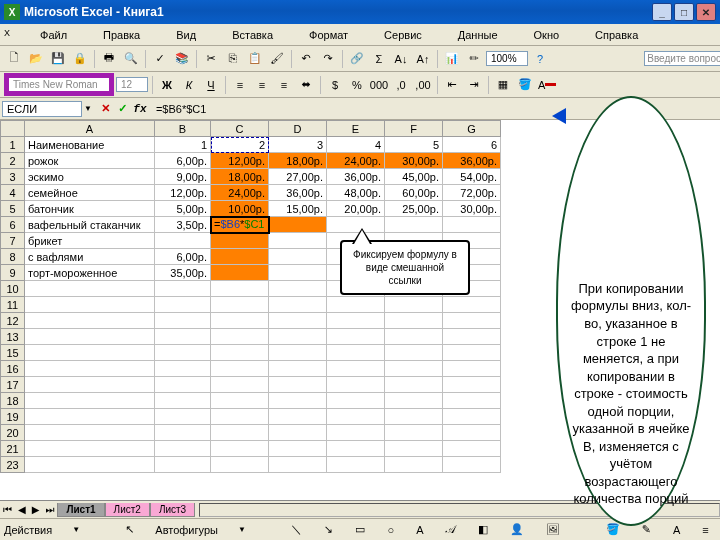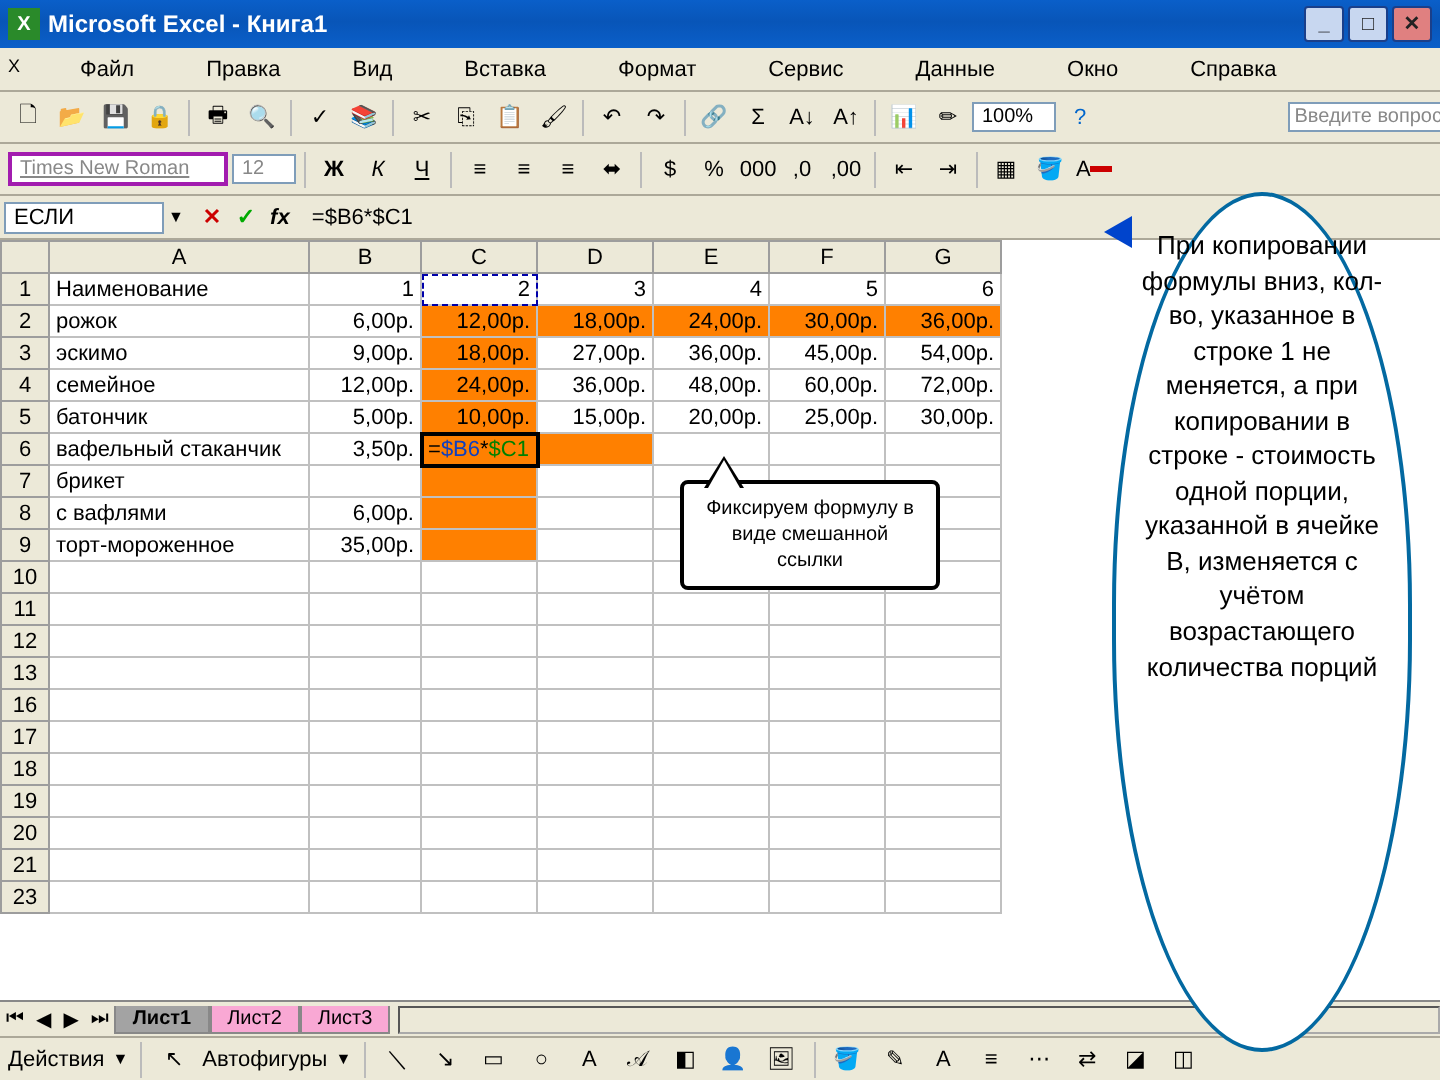--- a/index.html
+++ b/index.html
@@ -18,30 +18,30 @@
   .qbox input { width:100px; font-size:10px; border:1px solid #7f9db9; padding:1px 2px; color:#888;}
   .mdi-close { margin-left:6px; display:flex; gap:1px;}
   .mdi-close span{ width:14px;height:14px;border:1px solid #888;background:#ece9d8;font-size:9px;display:flex;align-items:center;justify-content:center;cursor:pointer;}
 
   .toolbar { background: #ece9d8; height: 26px; display:flex; align-items:center; padding:1px 4px; border-bottom:1px solid #aca899; gap:2px; overflow:hidden;}
   .tb { width:20px; height:20px; border:1px solid transparent; display:flex;align-items:center;justify-content:center;font-size:11px;cursor:pointer; border-radius:2px;}
   .sep{ width:1px;height:18px;background:#bbb;margin:0 2px;}
   .zoom{ border:1px solid #7f9db9; background:#fff; font-size:10px; padding:1px 4px; width:42px;}
 
   .fmt-toolbar { background:#ece9d8; height:26px; display:flex;align-items:center;padding:1px 4px;border-bottom:1px solid #aca899;gap:2px;overflow:hidden;}
-  .font-sel{ border:2px solid #a21caf;background:#fff;font-size:10px;padding:1px 4px;color:#888;width:110px;text-decoration:underline;}
+  .font-sel{ border:5px solid #a21caf;background:#fff;font-size:10px;padding:1px 4px;color:#888;width:110px;}
   .size-sel{ border:1px solid #7f9db9;background:#fff;font-size:10px;padding:1px 4px;color:#888;width:32px;}
 
   .formula-bar{ background:#ece9d8;height:22px;display:flex;align-items:center;border-bottom:1px solid #aca899;padding:0 2px;}
   .name-box{ border:1px solid #7f9db9;background:#fff;font-size:11px;padding:1px 4px;width:80px;}
   .fx-btns{display:flex;gap:1px;margin:0 4px;}
   .fx-btns span{width:16px;height:16px;display:flex;align-items:center;justify-content:center;font-size:11px;cursor:pointer;}
   .cancel{color:#c00;font-weight:bold;}
   .confirm{color:#0a0;font-weight:bold;}
-  .fx{font-style:italic;font-weight:bold;}
+  .fx{font-style:italic;font-weight:bold;font-family:Liberation Mono, monospace;}
   .formula-input{ flex:1;border:none;background:transparent;font-size:11px;padding:1px 4px;}
 
   .sheet-area{ position:relative; background:#fff; height:380px; overflow:hidden;}
   table.grid{ border-collapse:collapse; table-layout:fixed;}
   table.grid th, table.grid td{ border:1px solid #c0c0c0; height:16px; font-size:11px; padding:0 3px; white-space:nowrap; overflow:hidden;}
   table.grid th{ background:#ece9d8; font-weight:normal; text-align:center; border-color:#9d9d9d;}
   table.grid th.rowh{ width:24px;}
   table.grid td{ text-align:right;}
   table.grid td.txt{ text-align:left;}
   .col-A{width:130px;} .col-B{width:56px;} .col-C{width:58px;} .col-D{width:58px;} .col-E{width:58px;} .col-F{width:58px;} .col-G{width:58px;}
@@ -50,30 +50,30 @@
   .data-row td{ border:1px solid #000;}
   .hdr-row td{ border:1px solid #000; font-weight:normal;}
   .active-cell{ outline:2px solid #000; outline-offset:-1px; background:#ff8000; text-align:left !important; font-family:monospace;}
   .dashed{ outline:1px dashed #00a; outline-offset:-1px;}
   .darkbold{ font-weight:bold;}
   
   .callout1{ position:absolute; left:340px; top:240px; width:130px; background:#fff; border:2px solid #000; border-radius:4px; padding:6px; font-size:10px; text-align:center; line-height:1.3;}
   .callout1::before{ content:""; position:absolute; top:-24px; left:10px; width:0;height:0; border:10px solid transparent; border-bottom:16px solid #000;}
   .callout1::after{ content:""; position:absolute; top:-20px; left:12px; width:0;height:0; border:8px solid transparent; border-bottom:14px solid #fff;}
 
-  .callout2{ position:absolute; right:14px; top:96px; width:150px; height:430px; background:#fff; border:2px solid #0369a1; border-radius:80px/220px; padding:16px 10px; font-size:13px; text-align:center; line-height:1.35; display:flex; align-items:flex-start;}
+  .callout2{ position:absolute; right:14px; top:96px; width:150px; height:430px; background:#fff; border:2px solid #14532d; border-radius:80px/220px; padding:16px 10px; font-size:13px; text-align:center; line-height:1.35; display:flex; align-items:flex-end;}
   .callout2::before{ content:""; position:absolute; top:10px; left:-14px; width:0;height:0; border:8px solid transparent; border-right:14px solid #0044cc;}
 
   .sheet-tabs{ background:#ece9d8; height:18px; display:flex;align-items:center;border-top:1px solid #888;font-size:10px;}
   .sheet-tabs .nav{ padding:0 3px;cursor:pointer;}
   .sheet-tabs .tab{ padding:1px 8px; border:1px solid #888; border-top:none; background:#f9a8d4; cursor:pointer;}
   .sheet-tabs .tab.active{ background:#a3a3a3; font-weight:bold;}
   .scroll-placeholder{flex:1;background:#ece9d8;height:14px;margin-left:4px;border:1px inset #aaa;}
 
-  .draw-toolbar{ background:#ece9d8;height:22px;display:flex;align-items:center;padding:0 4px;border-top:1px solid #aca899;gap:4px;font-size:11px;overflow:hidden;}
+  .draw-toolbar{ background:#ece9d8;height:22px;display:flex;align-items:center;padding:0 4px;border-top:1px solid #aca899;gap:20px;font-size:11px;overflow:hidden;}
   .blue{color:#1040c0;}
   .green{color:#008000;}
   .colorbtn{ display:inline-block;width:14px;height:3px;background:#c00;vertical-align:bottom;}
 </style>
 </head>
 <body>
 
 <div class="titlebar">
   <span class="app-icon">X</span>
   <span class="title">Microsoft Excel - Книга1</span>
@@ -321,20 +321,30 @@
           <th class="rowh">13</th>
           <td class="txt"></td>
           <td></td>
           <td></td>
           <td></td>
           <td></td>
           <td></td>
           <td></td>
         </tr>
   <tr>
+          <th class="rowh">15</th>
+          <td class="txt"></td>
+          <td></td>
+          <td></td>
+          <td></td>
+          <td></td>
+          <td></td>
+          <td></td>
+        </tr>
+  <tr>
           <th class="rowh">16</th>
           <td class="txt"></td>
           <td></td>
           <td></td>
           <td></td>
           <td></td>
           <td></td>
           <td></td>
         </tr>
   <tr>

